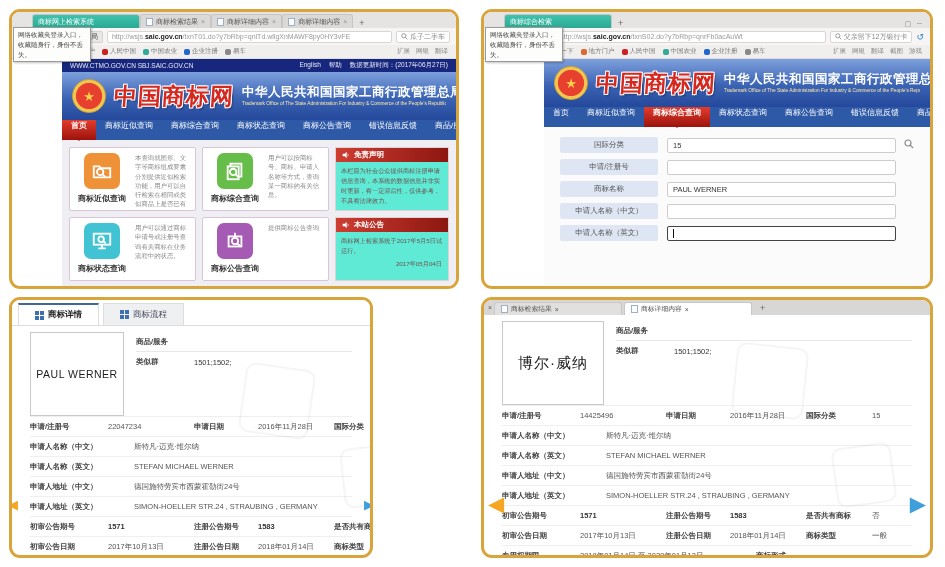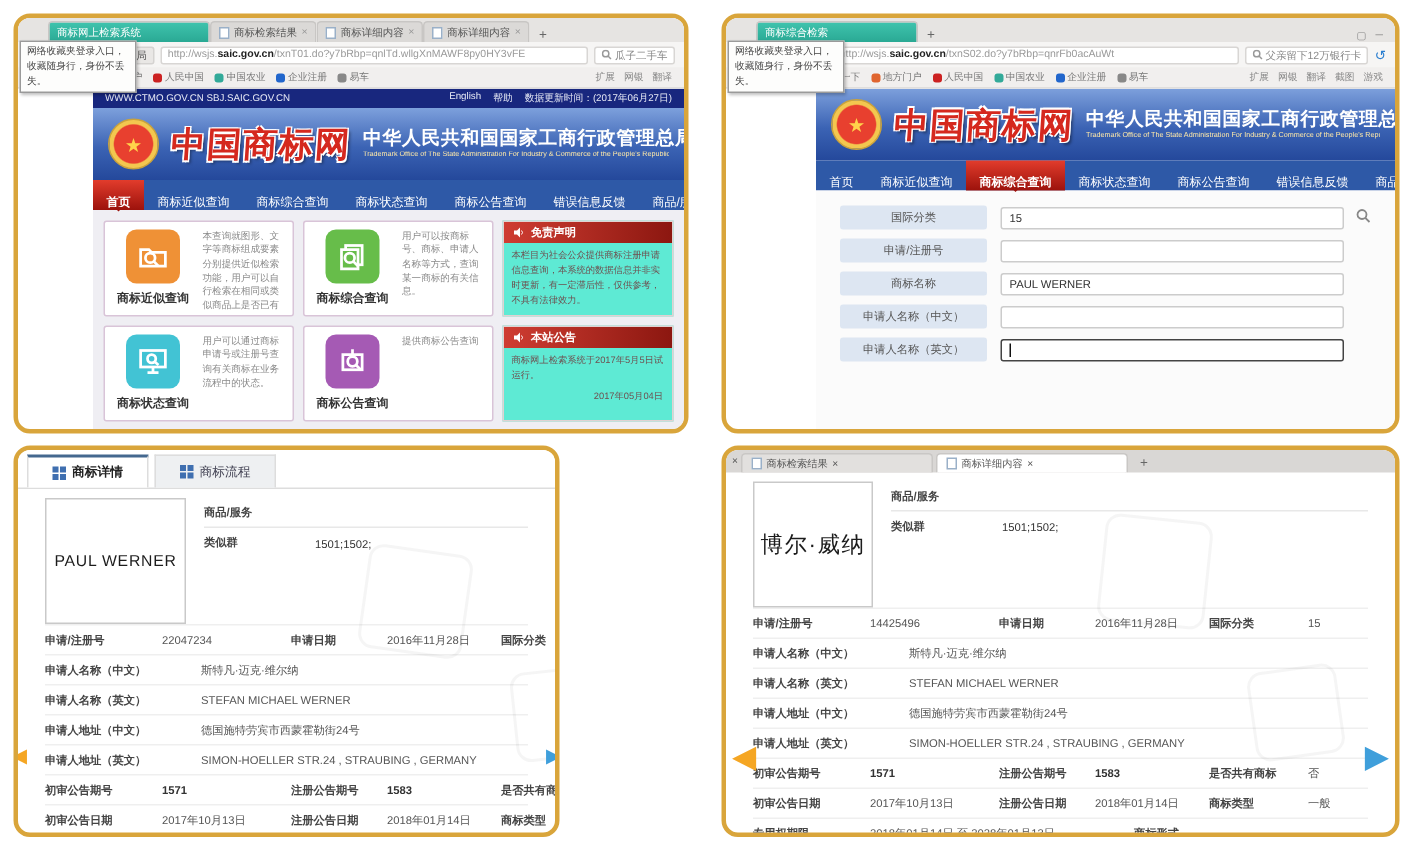--- a/index.html
+++ b/index.html
@@ -45,21 +45,21 @@
   .siteheader { background:linear-gradient(180deg,#7da0dc 0%,#3b63b4 55%,#24489b 100%); display:flex; align-items:center; gap:8px; padding:4px 10px; height:48px; }
   .emblem { width:34px; height:34px; border-radius:50%; background:radial-gradient(circle,#e8402f 56%,#f3c74f 60%,#f3c74f 100%);
             display:flex; align-items:center; justify-content:center; color:#ffd24a; font-size:13px; flex:none; border:1px solid #caa23c;}
   .brandcn { font-size:23px; font-weight:bold; color:#d5281e; letter-spacing:1px; white-space:nowrap;
              text-shadow:1px 1px 0 #fff,-1px -1px 0 #fff,1px -1px 0 #fff,-1px 1px 0 #fff,2px 2px 2px rgba(0,0,0,.4);
              transform:skewX(-4deg); }
   .brandtxt { color:#fff; line-height:1.25; min-width:0; }
   .brandtxt .t1 { font-size:12.5px; font-weight:bold; letter-spacing:.5px; white-space:nowrap; }
   .brandtxt .t2 { font-size:4.8px; color:#ffe9a8; white-space:nowrap; overflow:hidden; }
   .sitenav { display:flex; background:#2e59a7; color:#fff; font-size:8px; height:20px; align-items:stretch; }
-  .sitenav .item { display:flex; align-items:flex-end; padding:0 9px; white-space:nowrap; position:relative;}
+  .sitenav .item { display:flex; align-items:flex-start; padding:0 9px; white-space:nowrap; position:relative;}
   .sitenav .item.active { background:linear-gradient(180deg,#e23c2c,#9c120c); font-weight:bold; }
   .sitenav .item.active .caret { position:absolute; left:50%; bottom:-4px; margin-left:-3px; border:3px solid transparent; border-top-color:#9c120c; }
 
   
   .homebody { background:#efeef3; padding:7px; display:flex; gap:6px; height:148px; }
   .cards { flex:1; display:grid; grid-template-columns:1fr 1fr; grid-template-rows:1fr 1fr; gap:6px; }
   .card { background:#fff; border:1px solid #d9c4d8; border-radius:2px; padding:5px 6px; display:flex; gap:7px; overflow:hidden;}
   .cardleft { width:52px; flex:none; display:flex; flex-direction:column; align-items:center; }
   .cardicon { width:36px; height:36px; border-radius:7px; display:flex; align-items:center; justify-content:center; }
   .cardtitle { font-size:8px; font-weight:bold; color:#333; margin-top:4px; white-space:nowrap; }
@@ -91,24 +91,24 @@
   .dtab { display:flex; align-items:center; gap:4px; font-size:8.5px; color:#445; padding:4px 16px;
           background:#eef0f2; border:1px solid #ddd; border-bottom:none; }
   .dtab.active { background:#fff; border-top:2px solid #44688f; font-weight:bold; color:#222; }
   .dgrid { width:9px; height:9px; flex:none; display:grid; grid-template-columns:1fr 1fr; gap:1px; }
   .dgrid i { background:#3f6fb0; }
   .dcontent { padding:6px 18px 0 18px; position:relative; font-size:7.5px; color:#444; }
   .dtop { display:flex; align-items:stretch; }
   .markbox { border:1px solid #c9c9c9; background:#fff; display:flex; align-items:center; justify-content:center;
              flex:none; color:#1c1c1c; text-align:center; }
   .mark-l { width:94px; height:84px; font-size:10.5px; letter-spacing:.5px; }
-  .mark-r { width:80px; height:84px; font-size:15px; font-weight:500; letter-spacing:1px; }
+  .mark-r { width:102px; height:84px; font-size:15px; font-weight:500; letter-spacing:1px; }
   .goodsblock { flex:1; margin-left:12px; min-width:0; }
   .grow { display:flex; padding:5px 0 4px 0; }
-  .grow + .grow { border-top:1px solid #e8e8e8;gap:16px; }
+  .grow + .grow { border-top:1px solid #e8e8e8; }
   .glabel { width:58px; flex:none; font-weight:bold; color:#444; }
   .gvalue { flex:1; color:#333; line-height:1.7; }
   .glink { color:#3f9fbe; }
   .drow { display:grid; border-top:1px solid #efefef; padding:4.5px 0; align-items:center; }
   .drow.t { grid-template-columns:78px 86px 64px 76px 66px 1fr; }
   .drow.s { grid-template-columns:104px 1fr; }
   .drow.w { grid-template-columns:78px 176px 70px 1fr; }
   .dl { font-weight:bold; color:#444; white-space:nowrap; }
   .dv { color:#555; white-space:nowrap; overflow:hidden; }
   .dv.b { font-weight:bold; color:#333; }

